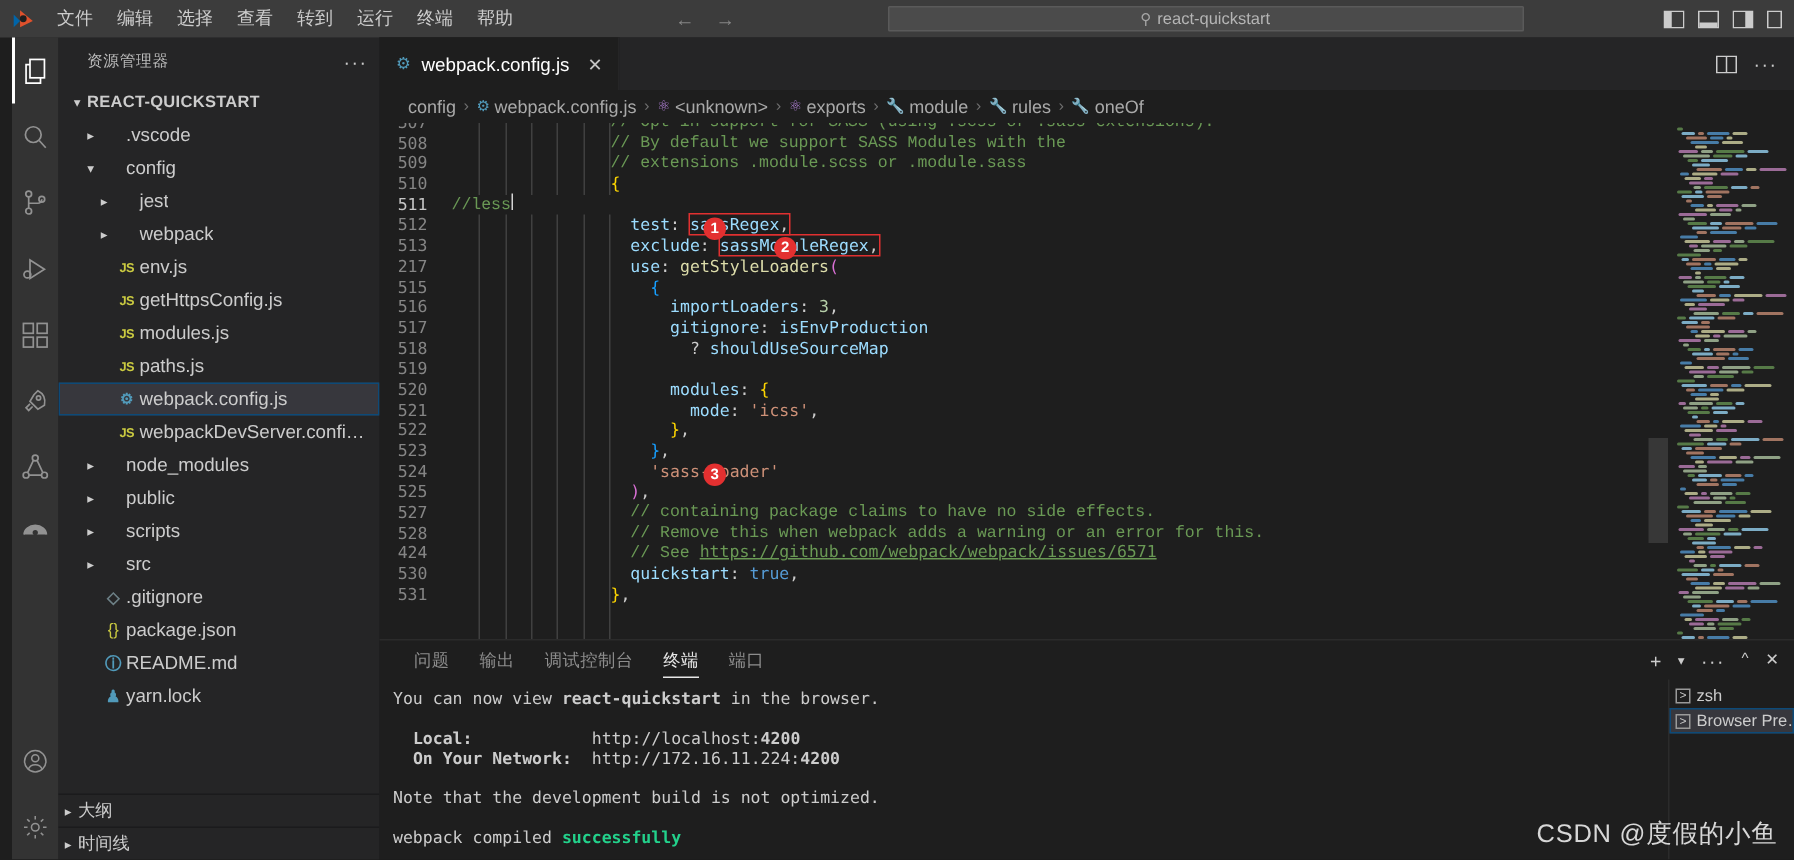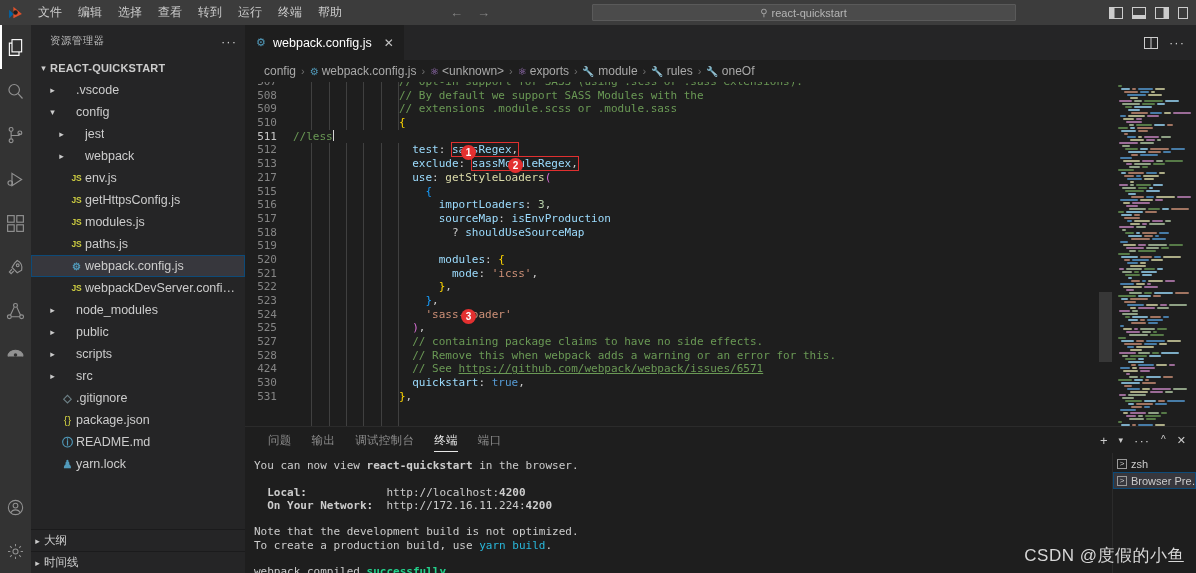--- a/index.html
+++ b/index.html
@@ -29,21 +29,21 @@
   .quickinput {
     width:424px; height:17px; background:#4b4b4b; border:1px solid #5a5a5a;
     display:flex; align-items:center; justify-content:center; gap:4px;
     font-size:11px; color:#b5b5b5; border-radius:1px;
   }
   .qi-icon { font-size:10px; opacity:.85; }
   .layout-icons { display:flex; gap:9px; margin-left:auto; margin-right:8px; align-items:center;}
   .layout-icons svg { display:block; }
 
   
-  .bodyrow { flex:1; display:flex; min-height:0; }
+  .bodyrow { flex:1; display:flex; min-height:0;margin-left:8px; }
 
   
   .activitybar {
     width:31px; background:#333333; flex:0 0 31px;
     display:flex; flex-direction:column; align-items:center;
   }
   .ab-item {
     width:31px; height:44px; display:flex; align-items:center; justify-content:center;
     position:relative; opacity:.62;
   }
@@ -132,21 +132,21 @@
     width:48px; flex:0 0 48px; text-align:right; padding-right:16px;
     color:#858585; font-size:11px;
   }
   .cline.cur .lnum { color:#c6c6c6; }
   .cline.cur { background:#1e1e1e; }
   .guides { position:absolute; top:0; bottom:0; pointer-events:none; }
   .guide { position:absolute; top:0; bottom:0; width:1px; background:#404040; }
   .ctext { position:relative; }
 
   
-  .c  { color:#6a9955; }
+  .c  { color:#6a9955;font-family:Liberation Mono, monospace; }
   .k  { color:#569cd6; }
   .v  { color:#9cdcfe; }
   .fn { color:#dcdcaa; }
   .s  { color:#ce9178; }
   .n  { color:#b5cea8; }
   .p  { color:#cccccc; }
   .b1 { color:#ffd700; }
   .b2 { color:#da70d6; }
   .b3 { color:#179fff; }
   .lnk{ color:#6a9955; text-decoration:underline; }
@@ -529,21 +529,21 @@
               <div class="cline"><span class="lnum">507</span><span class="ctext">                <span class="c">// Opt-in support for SASS (using .scss or .sass extensions).</span></span></div>
               <div class="cline"><span class="lnum">508</span><span class="ctext">                <span class="c">// By default we support SASS Modules with the</span></span></div>
               <div class="cline"><span class="lnum">509</span><span class="ctext">                <span class="c">// extensions .module.scss or .module.sass</span></span></div>
               <div class="cline"><span class="lnum">510</span><span class="ctext">                <span class="b1">{</span></span></div>
               <div class="cline cur"><span class="lnum">511</span><span class="ctext"><span class="c">//less</span><span class="cursor-bar"></span></span></div>
               <div class="cline"><span class="lnum">512</span><span class="ctext">                  <span class="v">test</span><span class="p">:</span> <span class="boxed"><span class="v">sassRegex</span><span class="p">,</span></span></span></div>
               <div class="cline"><span class="lnum">513</span><span class="ctext">                  <span class="v">exclude</span><span class="p">:</span> <span class="boxed"><span class="v">sassModuleRegex</span><span class="p">,</span></span></span></div>
               <div class="cline"><span class="lnum">217</span><span class="ctext">                  <span class="v">use</span><span class="p">:</span> <span class="fn">getStyleLoaders</span><span class="b2">(</span></span></div>
               <div class="cline"><span class="lnum">515</span><span class="ctext">                    <span class="b3">{</span></span></div>
               <div class="cline"><span class="lnum">516</span><span class="ctext">                      <span class="v">importLoaders</span><span class="p">:</span> <span class="n">3</span><span class="p">,</span></span></div>
-              <div class="cline"><span class="lnum">517</span><span class="ctext">                      <span class="v">sourceMap</span><span class="p">:</span> <span class="v">isEnvProduction</span></span></div>
+              <div class="cline"><span class="lnum">517</span><span class="ctext">                      <span class="v">gitignore</span><span class="p">:</span> <span class="v">isEnvProduction</span></span></div>
               <div class="cline"><span class="lnum">518</span><span class="ctext">                        <span class="p">?</span> <span class="v">shouldUseSourceMap</span></span></div>
               <div class="cline"><span class="lnum">519</span></div>
               <div class="cline"><span class="lnum">520</span><span class="ctext">                      <span class="v">modules</span><span class="p">:</span> <span class="b1">{</span></span></div>
               <div class="cline"><span class="lnum">521</span><span class="ctext">                        <span class="v">mode</span><span class="p">:</span> <span class="s">'icss'</span><span class="p">,</span></span></div>
               <div class="cline"><span class="lnum">522</span><span class="ctext">                      <span class="b1">}</span><span class="p">,</span></span></div>
               <div class="cline"><span class="lnum">523</span><span class="ctext">                    <span class="b3">}</span><span class="p">,</span></span></div>
               <div class="cline"><span class="lnum">524</span><span class="ctext">                    <span class="s">'sass-loader'</span></span></div>
               <div class="cline"><span class="lnum">525</span><span class="ctext">                  <span class="b2">)</span><span class="p">,</span></span></div>
               <div class="cline"><span class="lnum">527</span><span class="ctext">                  <span class="c">// containing package claims to have no side effects.</span></span></div>
               <div class="cline"><span class="lnum">528</span><span class="ctext">                  <span class="c">// Remove this when webpack adds a warning or an error for this.</span></span></div>
@@ -1207,21 +1207,20 @@
           </div>
         </div>
         <div class="panel-body">
           <div class="term" id="terminal">
               <div class="tline">You can now view <span class="tb">react-quickstart</span> in the browser.</div>
               <div class="tline">&nbsp;</div>
               <div class="tline">  <span class="tb">Local:</span>            http://localhost:<span class="tb">4200</span></div>
               <div class="tline">  <span class="tb">On Your Network:</span>  http://172.16.11.224:<span class="tb">4200</span></div>
               <div class="tline">&nbsp;</div>
               <div class="tline">Note that the development build is not optimized.</div>
-              <div class="tline">To create a production build, use <span class="tcyan">yarn</span> <span class="tcyan">build</span>.</div>
               <div class="tline">&nbsp;</div>
               <div class="tline">webpack compiled <span class="tgreen">successfully</span></div>
             </div>
           <div class="tlist" id="tlist">
               <div class="tl-row">
                 <span class="tl-ic">&gt;</span>
                 <span>zsh</span>
               </div>
               <div class="tl-row sel">
                 <span class="tl-ic">&gt;</span>

